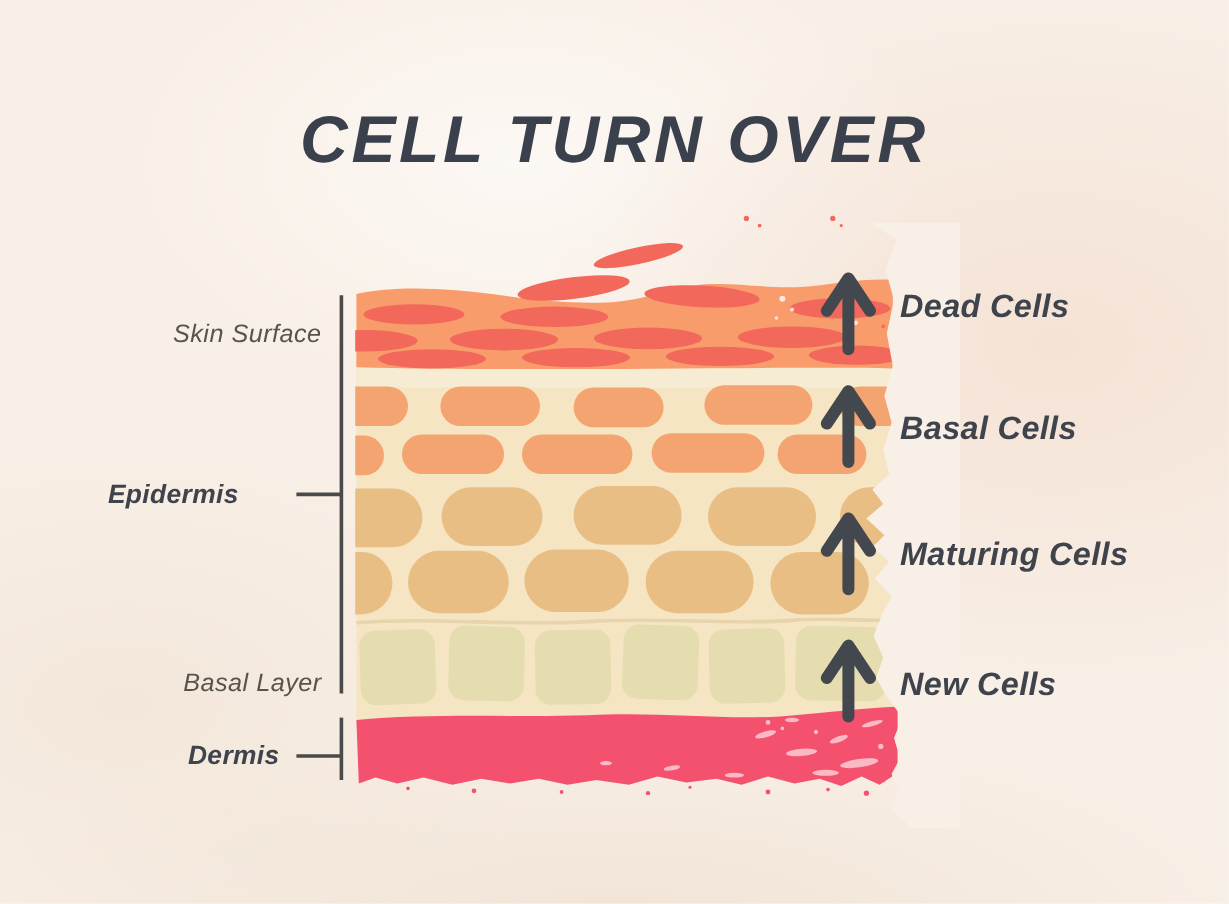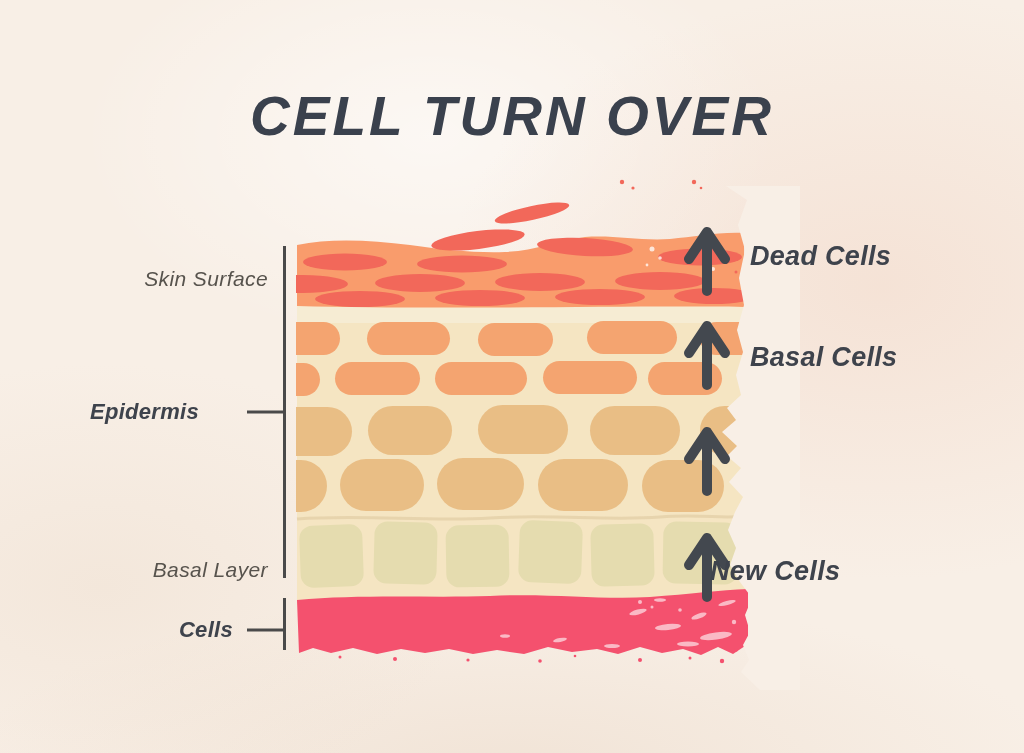--- a/index.html
+++ b/index.html
@@ -174,18 +174,19 @@
       <path d="M707,291 L707,240 M689,259 L707,232 L725,259"></path>
       <path d="M707,385 L707,334 M689,353 L707,326 L725,353"></path>
       <path d="M707,491 L707,440 M689,459 L707,432 L725,459"></path>
       <path d="M707,597 L707,546 M689,565 L707,538 L725,565"></path>
     </g>
   </svg>
 
   <div class="lbl light" style="right:756px;top:279px">Skin Surface</div>
   <div class="lbl bold" style="right:825px;top:412px">Epidermis</div>
   <div class="lbl light" style="right:756px;top:570px">Basal Layer</div>
-  <div class="lbl bold" style="right:791px;top:630px">Cells</div>
+  <div class="lbl bold" style="right:791px;top:630px">Dermis</div>
 
   <div class="lbl rbold" style="left:750px;top:256px">Dead Cells</div>
   <div class="lbl rbold" style="left:750px;top:357px">Basal Cells</div>
-  <div class="lbl rbold" style="left:710px;top:571px">New Cells</div>
+  <div class="lbl rbold" style="left:750px;top:462px">Maturing Cells</div>
+  <div class="lbl rbold" style="left:750px;top:571px">New Cells</div>
 </div>
 
 </body></html>

